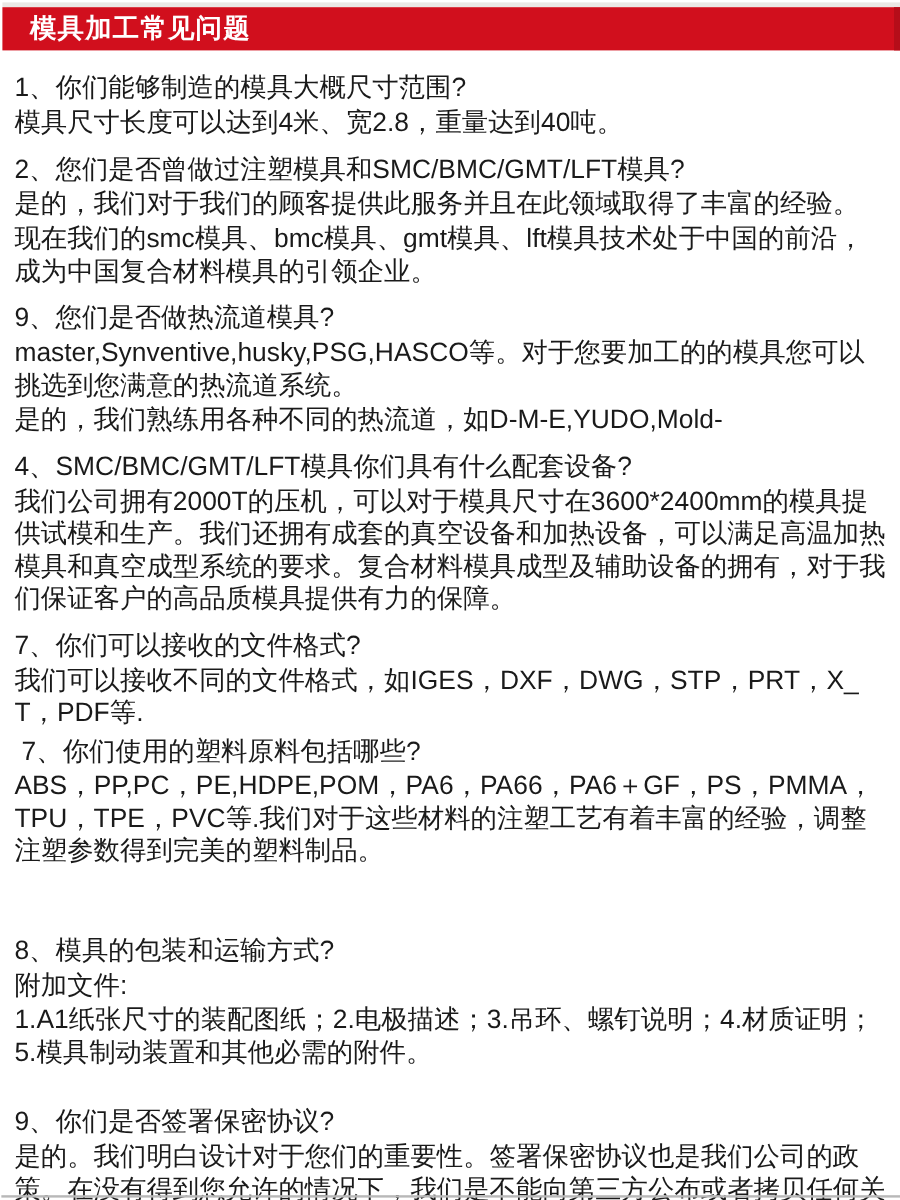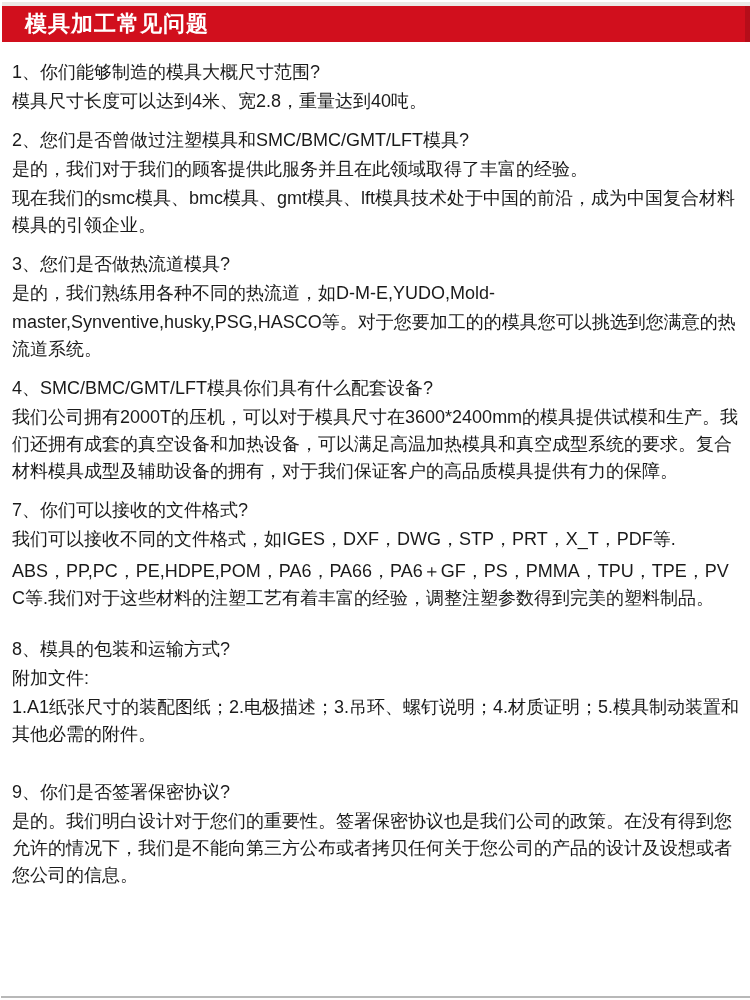--- a/index.html
+++ b/index.html
@@ -35,24 +35,24 @@
   }
   .content {
     padding: 0 8px;
     font-size: 18px;
     line-height: 27px;
     color: #1a1a1a;
   }
   .section { margin-top: 8px; }
   .section.first { margin-top: 15px; }
   .section.tight { margin-top: 1px; }
-  .section.wide { margin-top: 20px; }
+  .section.wide { margin-top: 52px; }
   .section.medium { margin-top: 27px; }
   .question, .answer {
-    font-size: 18px;
+    font-size: 22px;
     line-height: 27px;
     color: #1a1a1a;
     word-break: break-all;
   }
   .question.indented { padding-left: 7px; }
   .bottom-rule {
     position: absolute;
     left: 0;
     right: 0;
     bottom: 3px;
@@ -76,36 +76,37 @@
     <div class="answer">模具尺寸长度可以达到4米、宽2.8，重量达到40吨。</div>
   </div>
 
   <div class="section">
     <div class="question">2、您们是否曾做过注塑模具和SMC/BMC/GMT/LFT模具?</div>
     <div class="answer">是的，我们对于我们的顾客提供此服务并且在此领域取得了丰富的经验。</div>
     <div class="answer">现在我们的smc模具、bmc模具、gmt模具、lft模具技术处于中国的前沿，成为中国复合材料模具的引领企业。</div>
   </div>
 
   <div class="section">
-    <div class="question">3、您们是否做热流道模具?</div>
+    <div class="question">9、您们是否做热流道模具?</div>
+    <div class="answer">master,Synventive,husky,PSG,HASCO等。对于您要加工的的模具您可以挑选到您满意的热流道系统。</div>
     <div class="answer">是的，我们熟练用各种不同的热流道，如D-M-E,YUDO,Mold-</div>
-    <div class="answer">master,Synventive,husky,PSG,HASCO等。对于您要加工的的模具您可以挑选到您满意的热流道系统。</div>
   </div>
 
   <div class="section">
     <div class="question">4、SMC/BMC/GMT/LFT模具你们具有什么配套设备?</div>
     <div class="answer">我们公司拥有2000T的压机，可以对于模具尺寸在3600*2400mm的模具提供试模和生产。我们还拥有成套的真空设备和加热设备，可以满足高温加热模具和真空成型系统的要求。复合材料模具成型及辅助设备的拥有，对于我们保证客户的高品质模具提供有力的保障。</div>
   </div>
 
   <div class="section">
     <div class="question">7、你们可以接收的文件格式?</div>
     <div class="answer">我们可以接收不同的文件格式，如IGES，DXF，DWG，STP，PRT，X_T，PDF等.</div>
   </div>
 
   <div class="section tight">
+    <div class="question indented">7、你们使用的塑料原料包括哪些?</div>
     <div class="answer">ABS，PP,PC，PE,HDPE,POM，PA6，PA66，PA6＋GF，PS，PMMA，TPU，TPE，PVC等.我们对于这些材料的注塑工艺有着丰富的经验，调整注塑参数得到完美的塑料制品。</div>
   </div>
 
   <div class="section wide">
     <div class="question">8、模具的包装和运输方式?</div>
     <div class="answer">附加文件:</div>
     <div class="answer">1.A1纸张尺寸的装配图纸；2.电极描述；3.吊环、螺钉说明；4.材质证明；5.模具制动装置和其他必需的附件。</div>
   </div>
 
   <div class="section medium">

